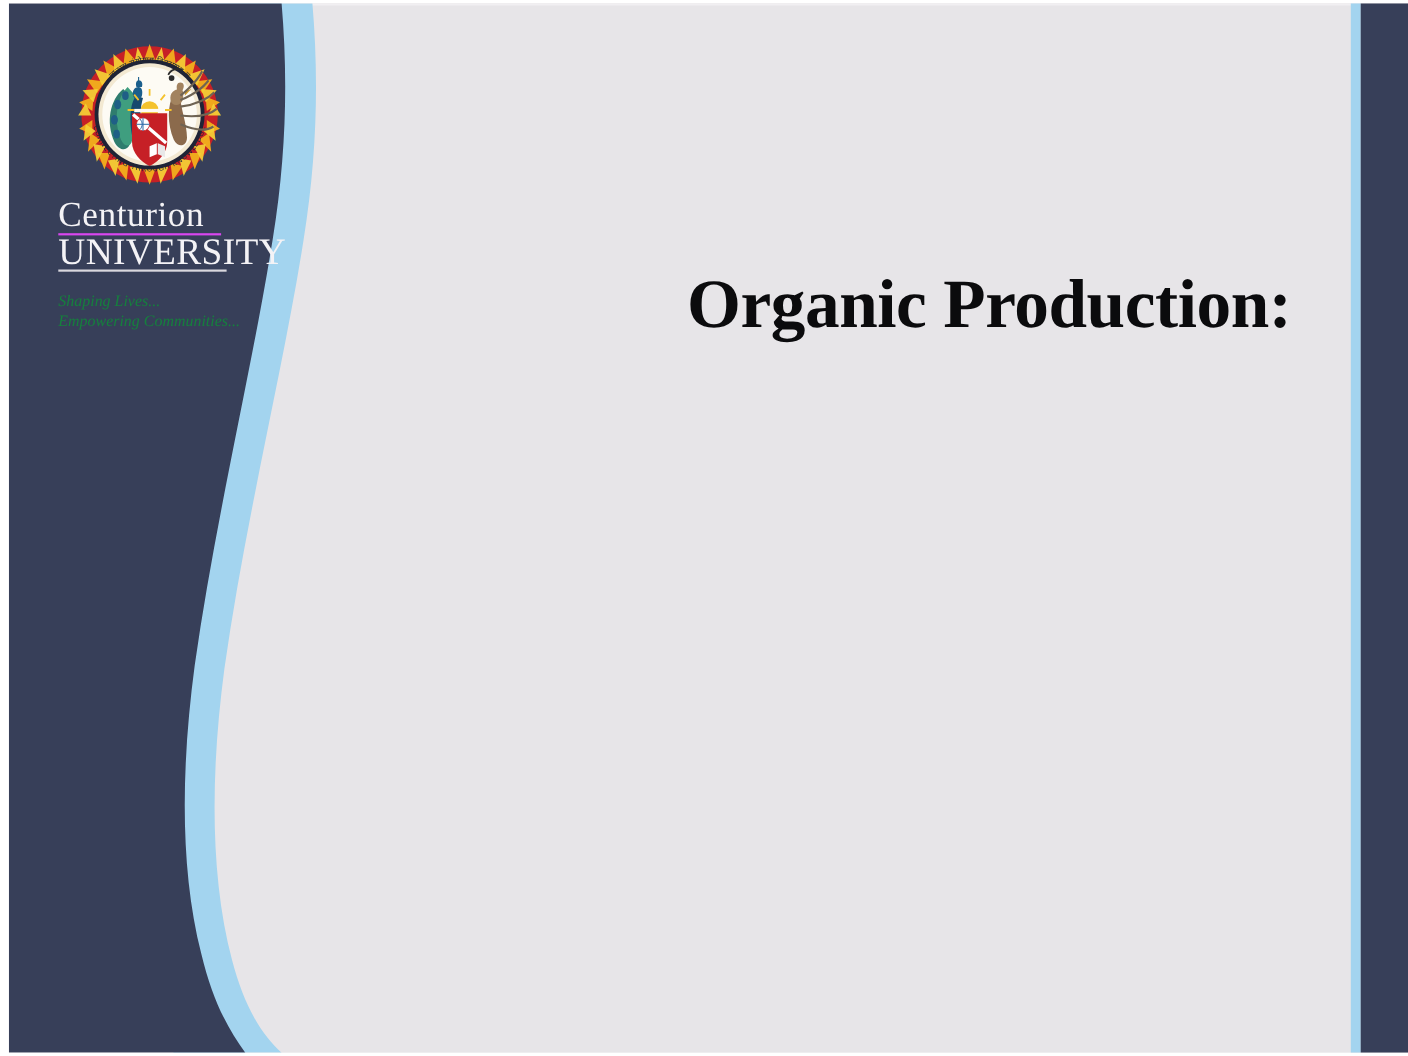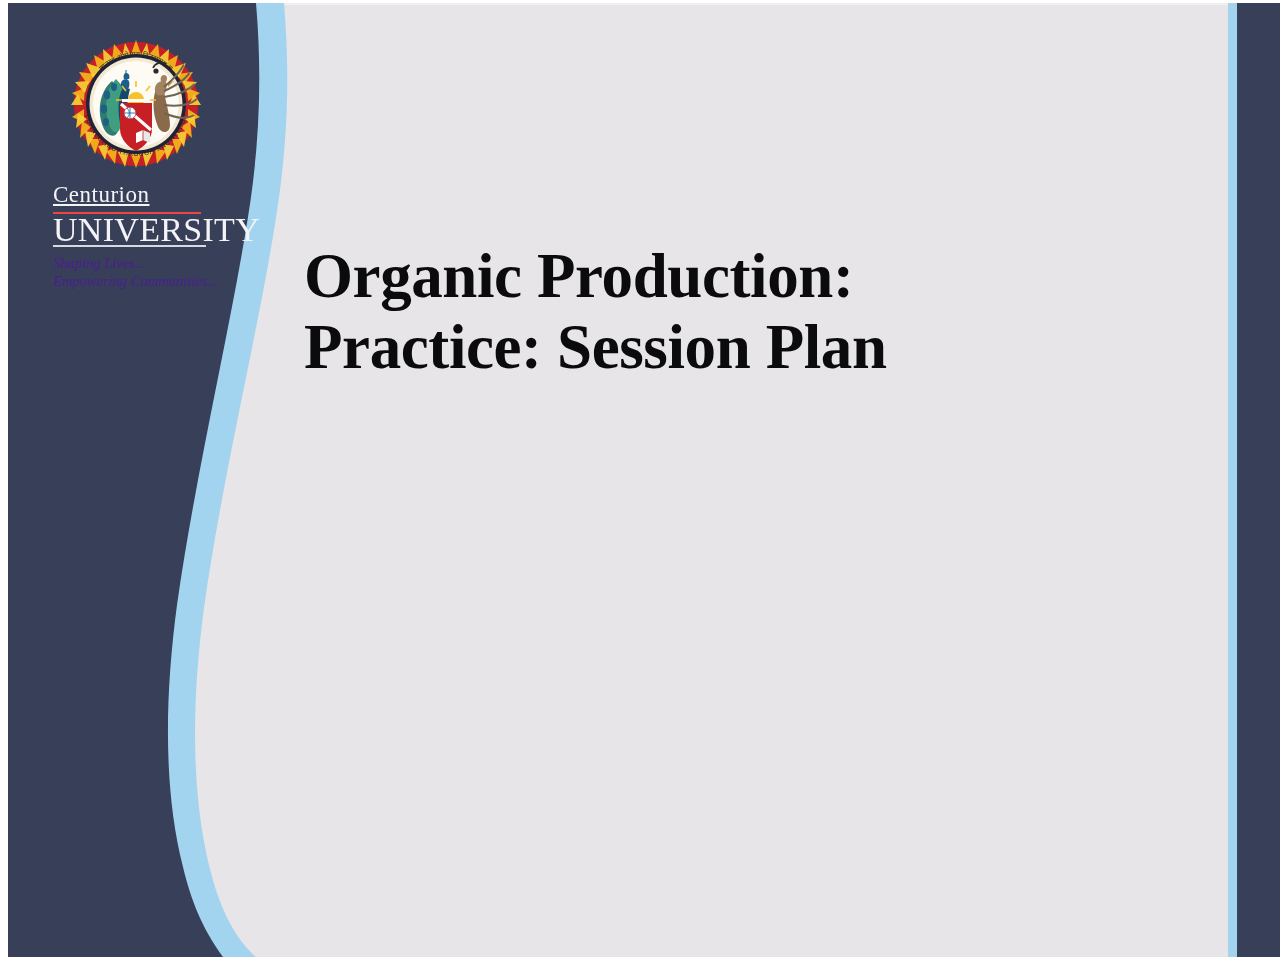--- a/index.html
+++ b/index.html
@@ -91,55 +91,54 @@
     margin-left: 7px;
   }
   .emblem svg { display: block; }
 
   .brand-name {
     margin-top: 6px;
     color: #f4f3f6;
     font-family: "Liberation Serif", "DejaVu Serif", serif;
   }
   .brand-line1 {
-    font-size: 23px;
+    font-size: 32px;
     line-height: 33px;
     letter-spacing: 0.5px;
-    border-bottom: 2px solid #ef4444;
+    border-bottom: 2px solid #d946ef;
     display: block;
     width: 148px;
     padding-bottom: 1px;
-    text-decoration: underline;
   }
   .brand-line2 {
     font-size: 34px;
     line-height: 31px;
     letter-spacing: 0.3px;
     display: block;
     border-bottom: 2px solid #d9d8de;
     width: 153px;
     padding-bottom: 0px;
   }
   .brand-tagline {
-    margin-top: 7px;
-    color: #4c1d95;
+    margin-top: 18px;
+    color: #15803d;
     font-style: italic;
     font-size: 14.5px;
     line-height: 18px;
     font-family: "Liberation Serif", "DejaVu Serif", serif;
   }
   .brand-tagline span { display: block; white-space: nowrap; }
 
   
   .title-block {
     position: absolute;
-    left: 296px;
+    left: 316px;
     top: 238px;
     width: 850px;
-    text-align: left;
+    text-align: right;
   }
   .title-text {
     font-family: "Liberation Serif", "DejaVu Serif", serif;
     font-weight: bold;
     font-size: 63px;
     line-height: 71px;
     color: #0b0b0d;
     letter-spacing: -0.4px;
     margin: 0;
   }
@@ -315,21 +314,20 @@
 
       <div class="brand-tagline">
         <span>Shaping Lives...</span>
         <span>Empowering Communities...</span>
       </div>
     </div>
 
     <div class="title-block">
       <h1 class="title-text">
         <span class="tl">Organic Production:</span>
-        <span class="tl">Practice: Session Plan</span>
       </h1>
     </div>
 
     <div class="right-band">
       <div class="blue-rule"></div>
       <div class="navy-block"></div>
     </div>
 
   </div>
 </div>

